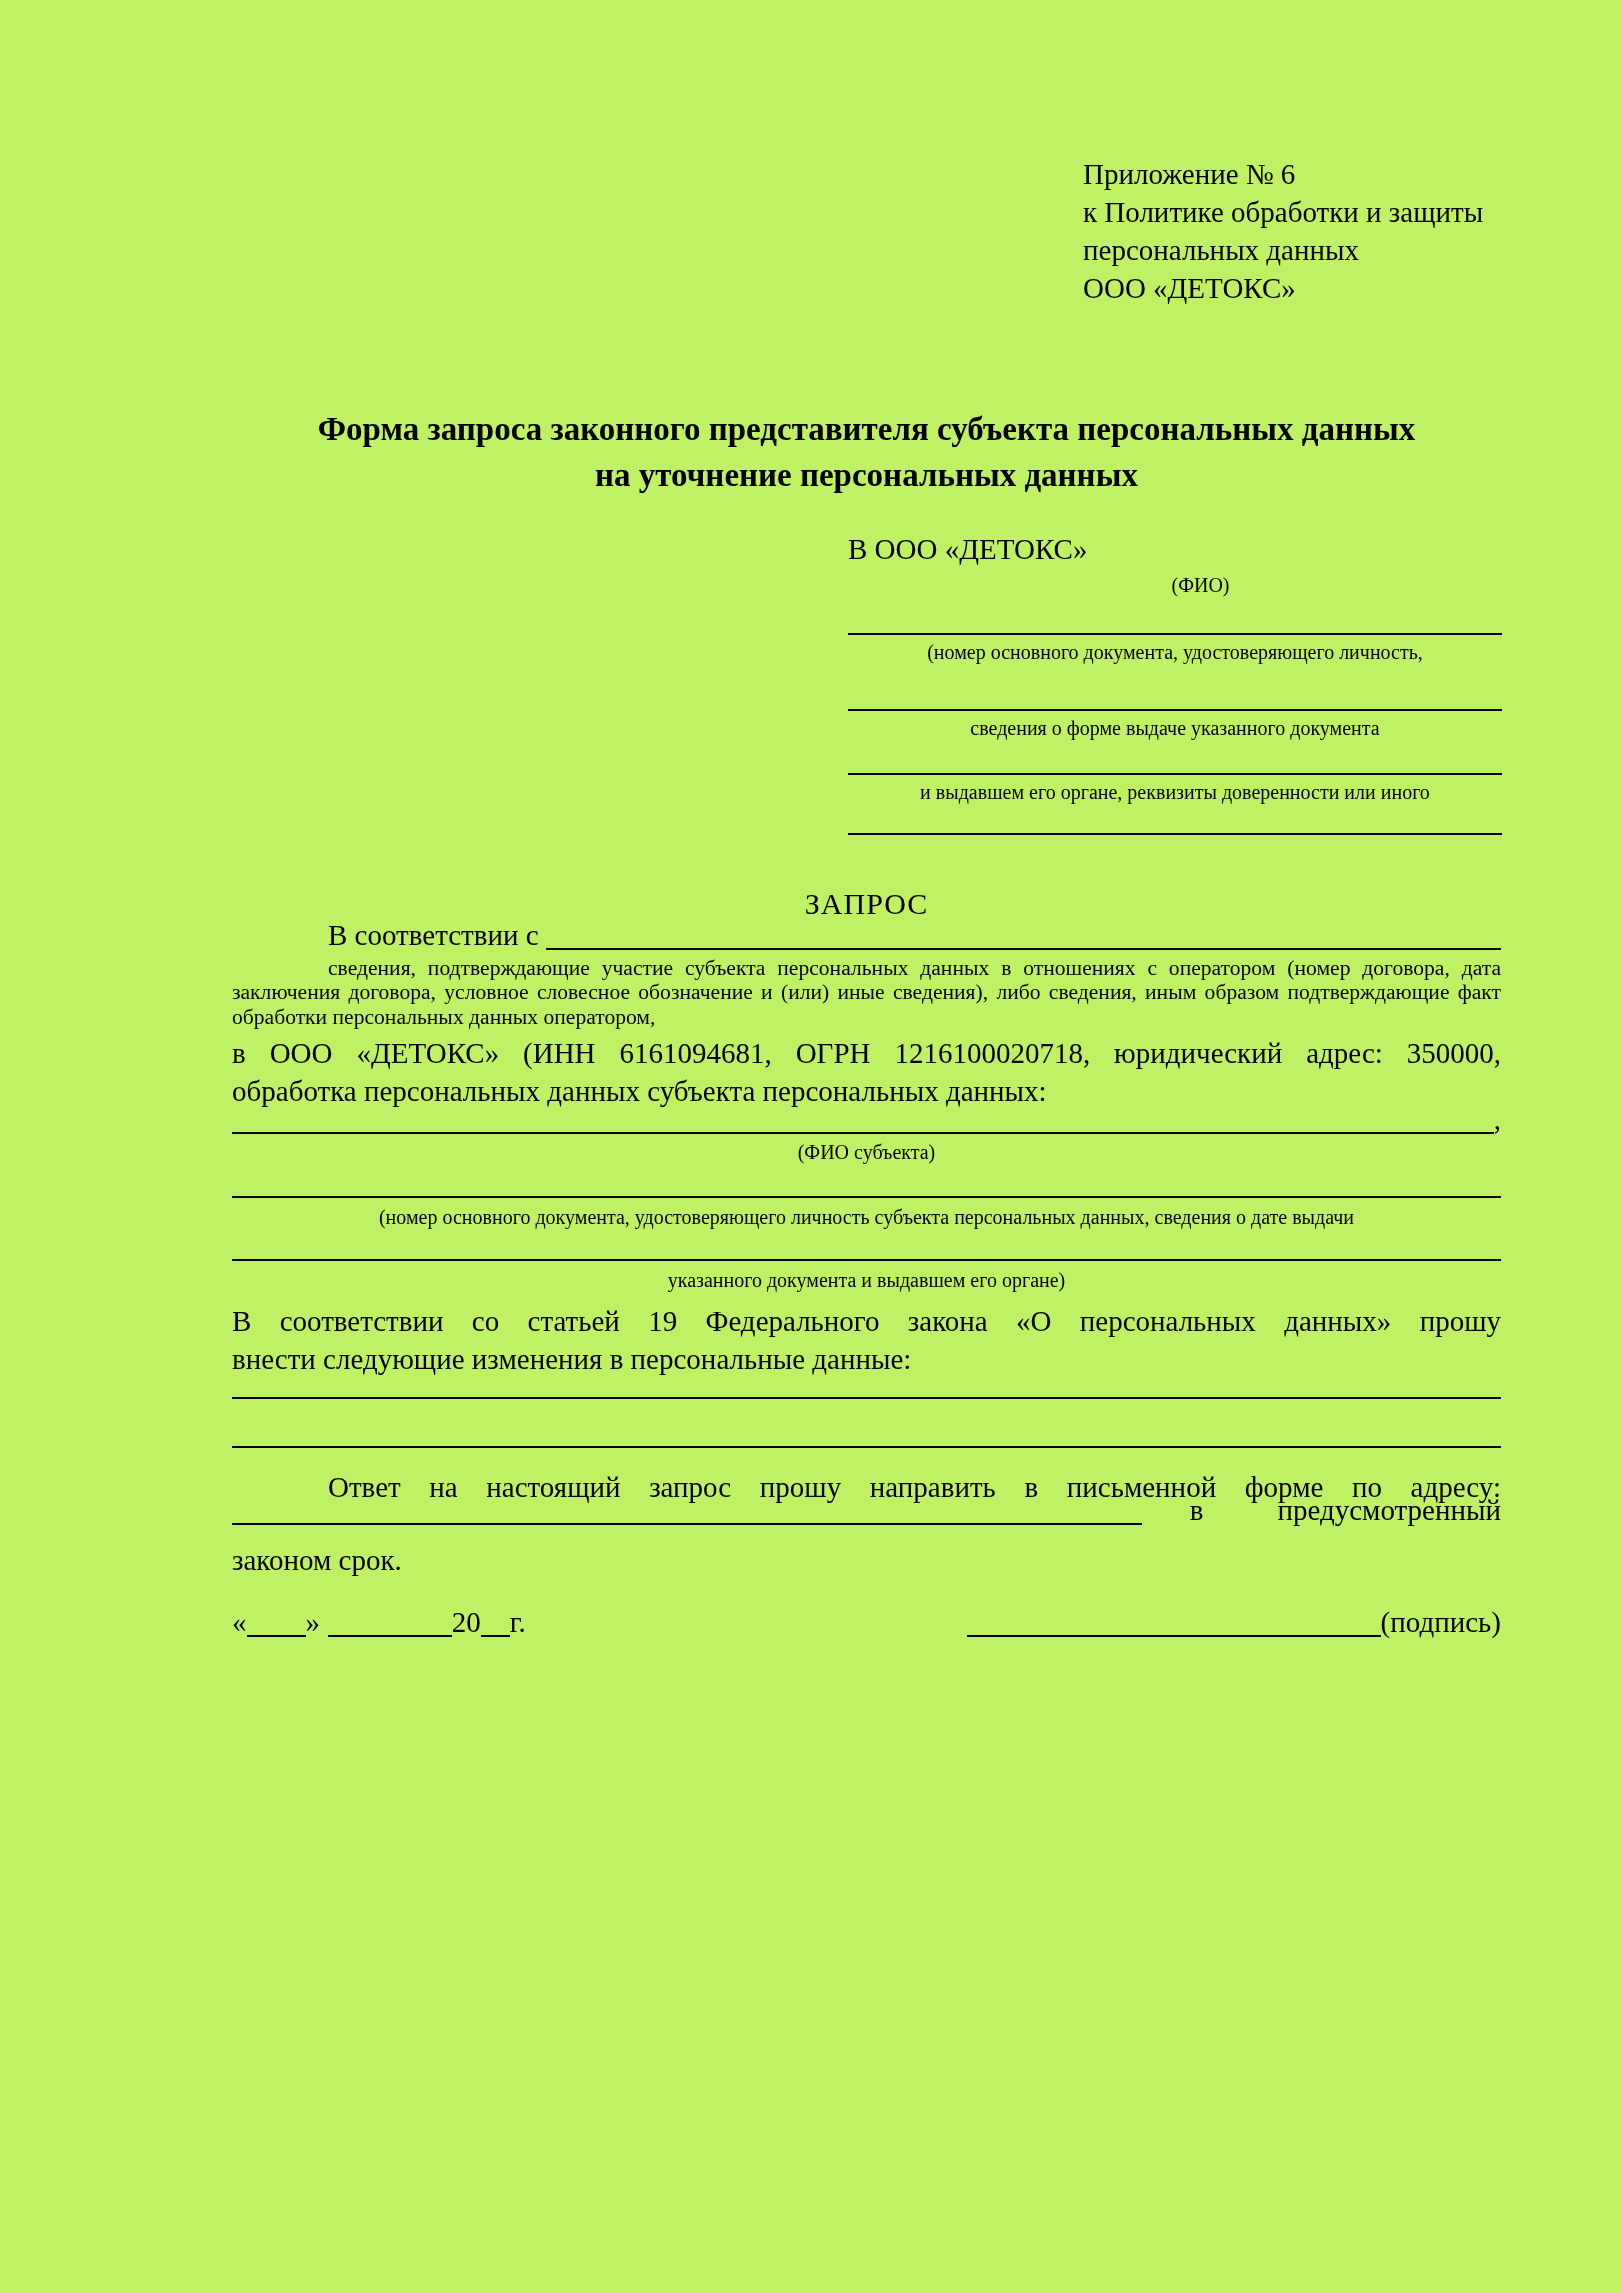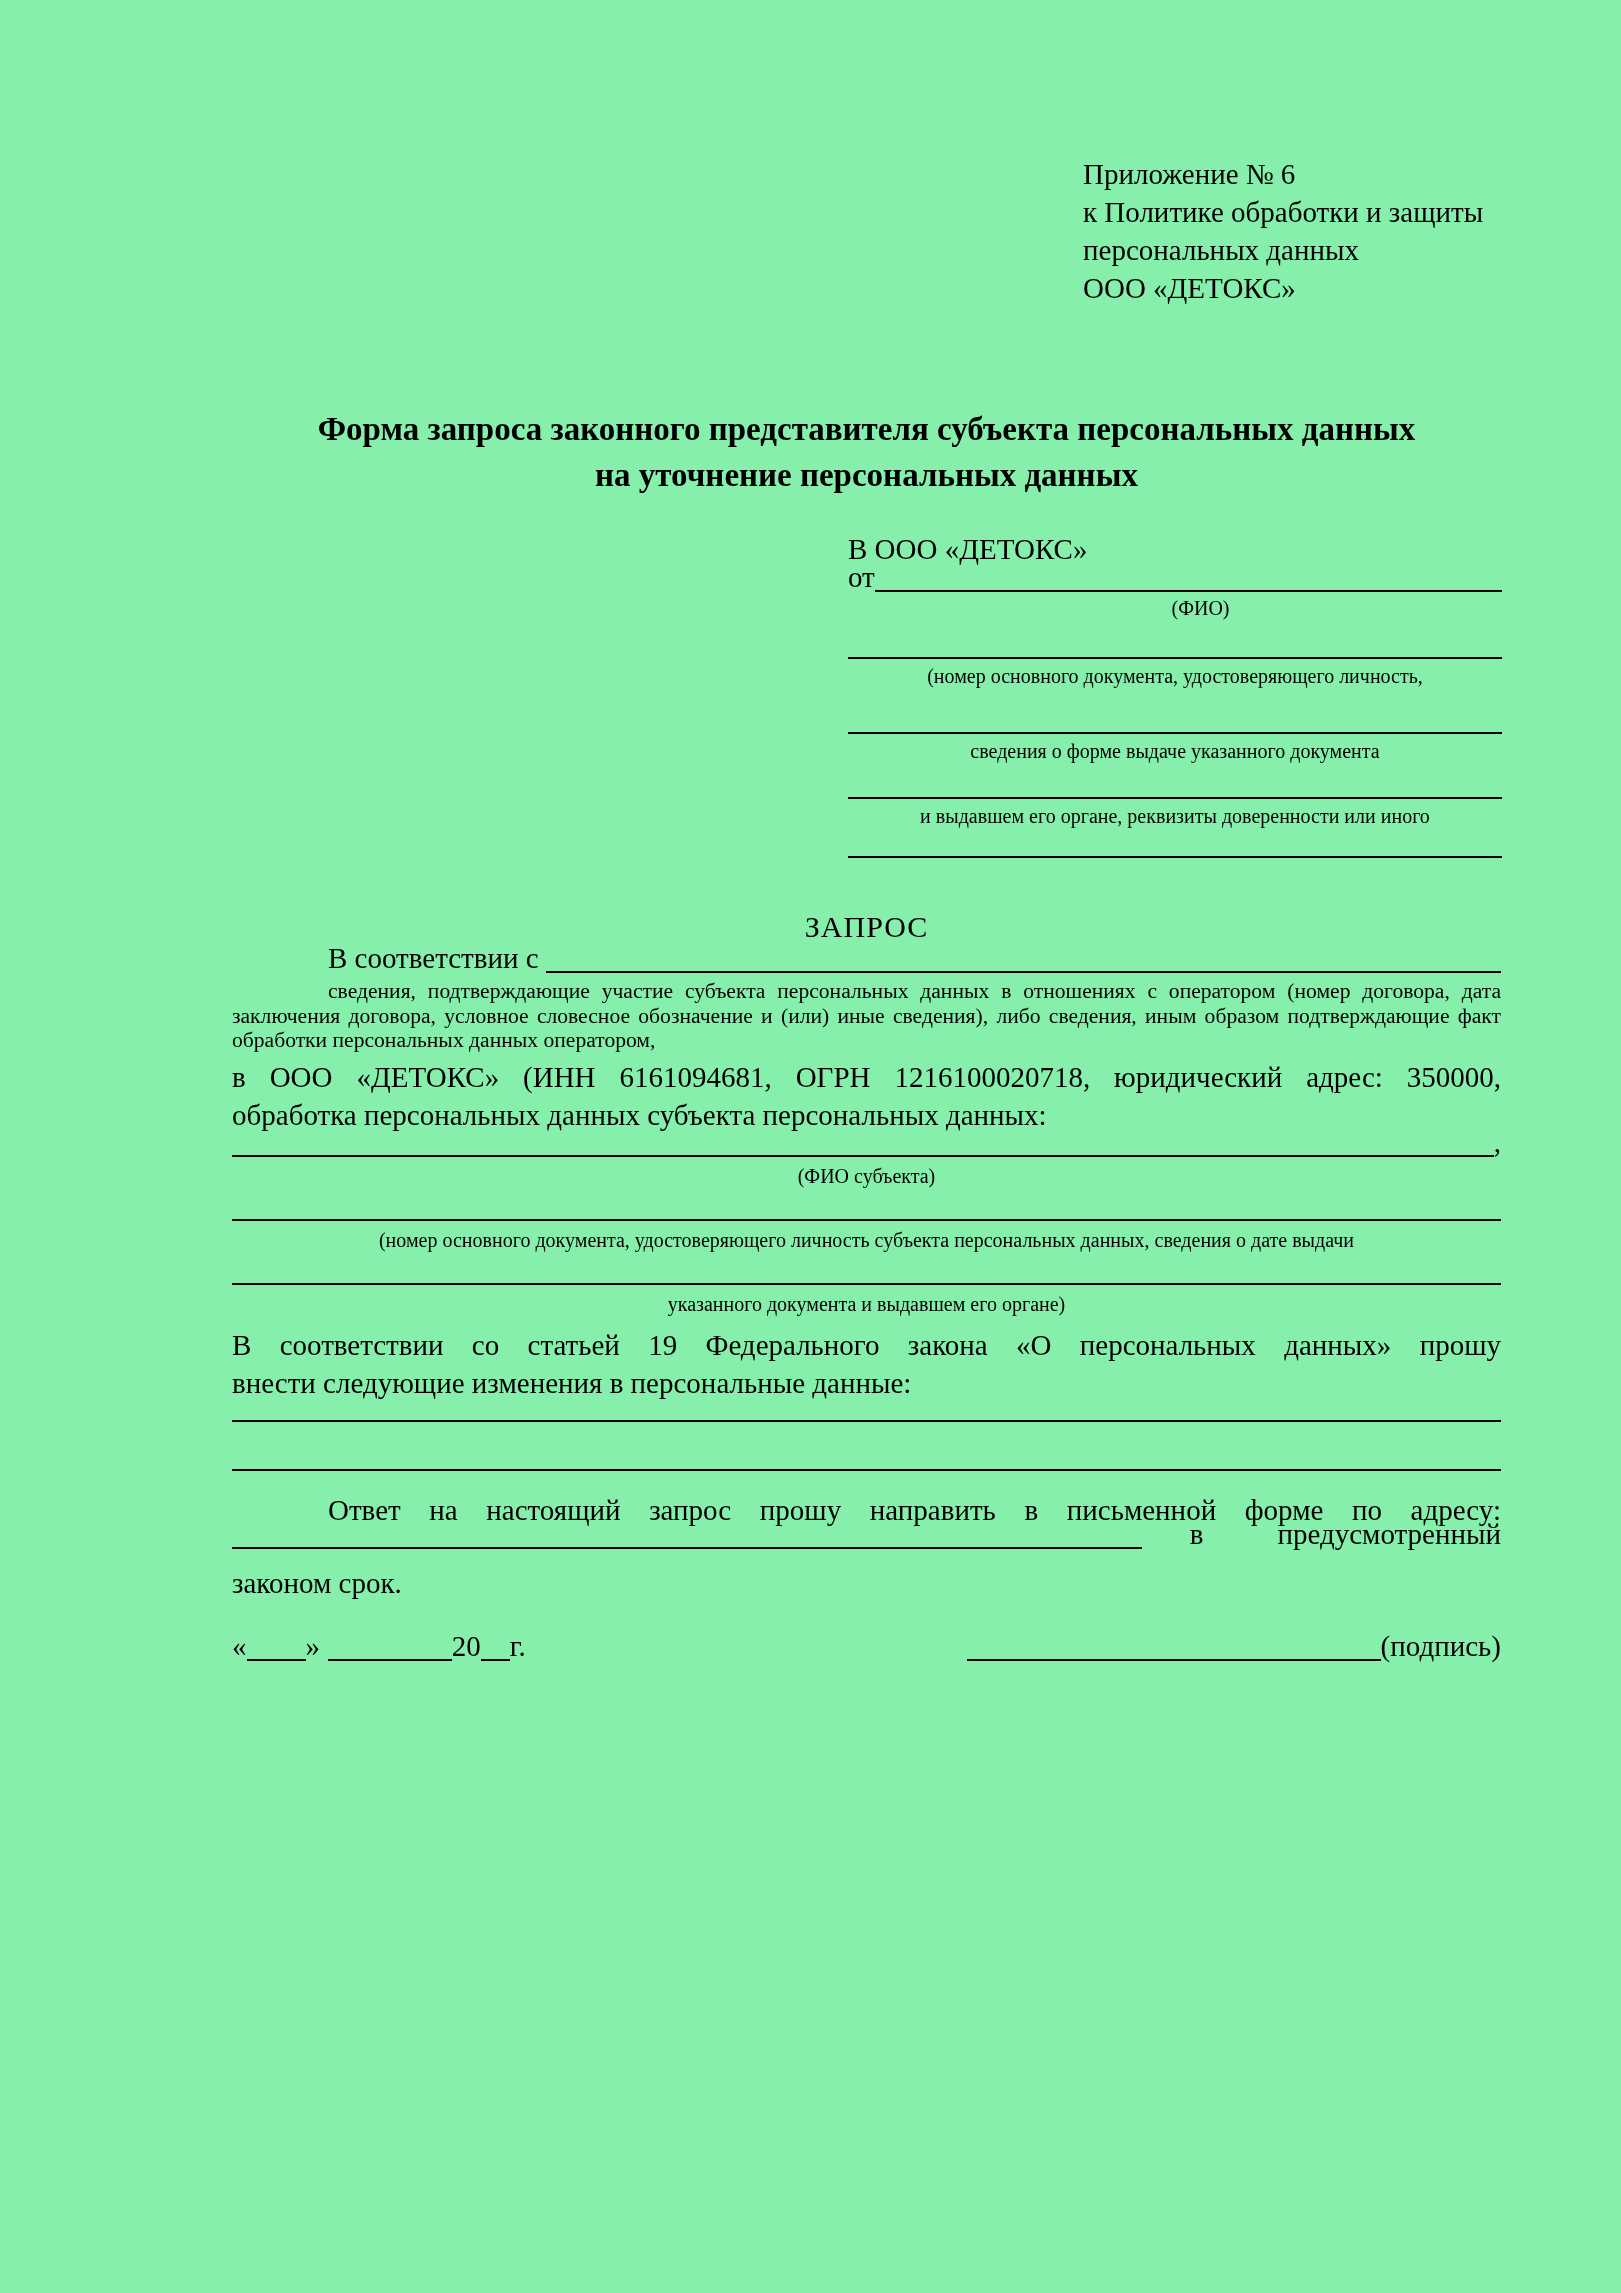--- a/index.html
+++ b/index.html
@@ -1,19 +1,19 @@
 <!DOCTYPE html>
 <html><head>
 <meta charset="utf-8">
 <style>
   html,body{margin:0;padding:0;background:#ffffff;}
   .page{
     position:relative;
     width:1621px;height:2294px;
-    background:#86efac;color:#000;
+    background:#bef264;color:#000;
     box-sizing:border-box;
     padding:155px 120px 0 232px;
     font-family:"Liberation Serif", "DejaVu Serif", serif;
     font-size:29px;line-height:38px;
     overflow:hidden;
   }
   .appendix{margin-left:851px;}
   .title{margin-top:99px;text-align:center;font-weight:bold;font-size:33px;line-height:46px;}
   .addressee{margin-top:32px;margin-left:616px;width:654px;}
   .from-row{display:flex;align-items:flex-end;height:23.5px;line-height:23.5px;}
@@ -74,24 +74,20 @@
     <div data-bind="doc.appendix.3">ООО «ДЕТОКС»</div>
   </div>
 
   <div class="title">
     <div data-bind="doc.title.0">Форма запроса законного представителя субъекта персональных данных</div>
     <div data-bind="doc.title.1">на уточнение персональных данных</div>
   </div>
 
   <div class="addressee">
     <div data-bind="doc.addressee.org">В ООО «ДЕТОКС»</div>
-    <div class="from-row">
-      <span data-bind="doc.addressee.from" style="line-height:29px;">от</span>
-      <span class="blank grow"></span>
-    </div>
     <div class="caption fio" data-bind="doc.addressee.fio_caption">(ФИО)</div>
 
     <div class="rule r1"></div>
     <div class="caption" data-bind="doc.addressee.captions.0">(номер основного документа, удостоверяющего личность,</div>
 
     <div class="rule r2"></div>
     <div class="caption" data-bind="doc.addressee.captions.1">сведения о форме выдаче указанного документа</div>
 
     <div class="rule r3"></div>
     <div class="caption" data-bind="doc.addressee.captions.2">и выдавшем его органе, реквизиты доверенности или иного</div>

